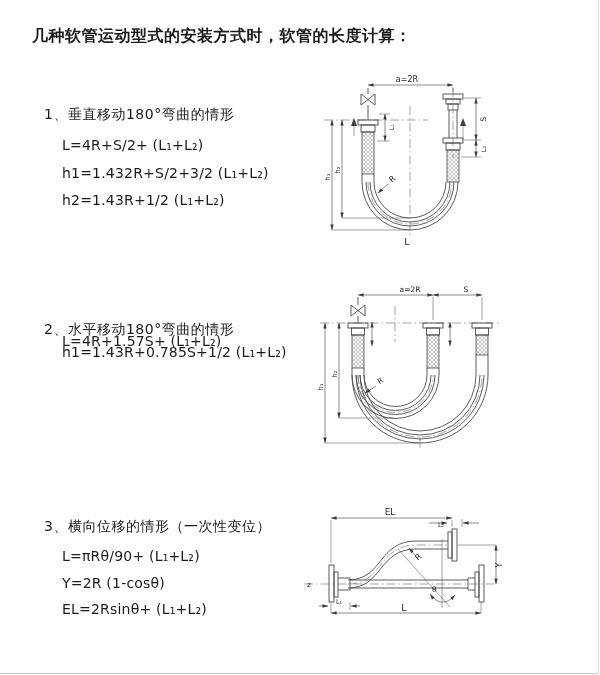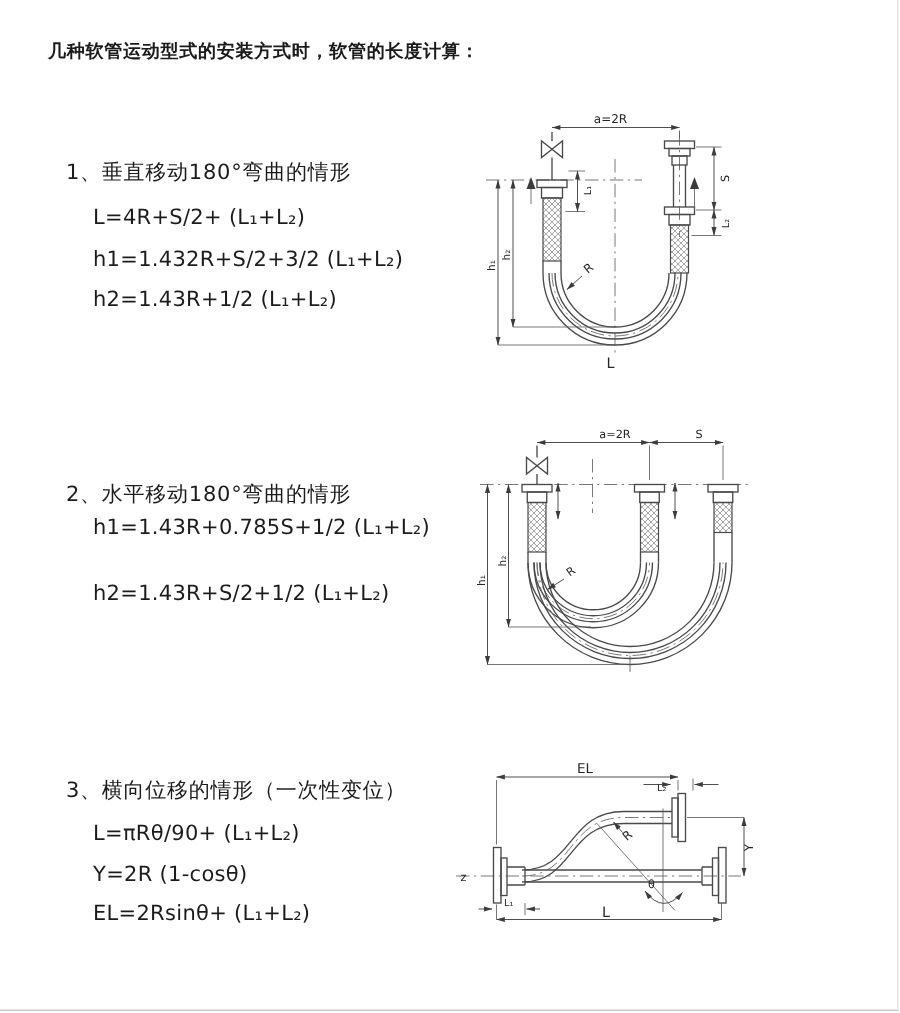--- a/index.html
+++ b/index.html
@@ -1,19 +1,19 @@
 <!DOCTYPE html>
 <html><head>
 <meta charset="utf-8">
 <style>
   html,body{margin:0;padding:0;background:#ffffff;}
   .page{position:relative;width:598px;height:673px;background:#fff;
         border-right:1px solid #e4e4e4;border-bottom:1px solid #c9c9c9;
         font-family:"DejaVu Sans","Liberation Sans",sans-serif;color:#1c1c1c;overflow:hidden;}
-  .doc-title{position:absolute;left:32px;top:26px;font-size:12px;font-weight:bold;letter-spacing:0.5px;}
+  .doc-title{position:absolute;left:32px;top:26px;font-size:16px;font-weight:bold;letter-spacing:0.5px;}
   .sec-heading{position:absolute;font-size:14px;font-weight:normal;letter-spacing:0.5px;}
   .formula{position:absolute;font-size:14px;font-weight:400;letter-spacing:0.2px;text-align:center;}
   .diag{position:absolute;}
   .diag text{fill:#262626;stroke:none;font-family:"DejaVu Sans","Liberation Sans",sans-serif;}
   .ln{stroke:#4a4a4a;stroke-width:0.9;fill:none;}
   .thin{stroke:#5a5a5a;stroke-width:0.55;fill:none;}
   .dim{stroke:#4a4a4a;stroke-width:0.65;fill:none;}
   .cl{stroke:#6a6a6a;stroke-width:0.6;fill:none;stroke-dasharray:9 3 1.5 3;}
   .braid{stroke:#4a4a4a;stroke-width:0.8;}
   .solidfill{fill:#3c3c3c;stroke:none;}
@@ -24,22 +24,22 @@
 <div class="page">
 
   <div class="doc-title">几种软管运动型式的安装方式时，软管的长度计算：</div>
 
   <div class="sec-heading" style="left:44px;top:106px">1、垂直移动180°弯曲的情形</div>
   <div class="formula" style="left:62px;top:137px">L=4R+S/2+ (L₁+L₂)</div>
   <div class="formula" style="left:62px;top:165px">h1=1.432R+S/2+3/2 (L₁+L₂)</div>
   <div class="formula" style="left:62px;top:192px">h2=1.43R+1/2 (L₁+L₂)</div>
 
   <div class="sec-heading" style="left:44px;top:321px">2、水平移动180°弯曲的情形</div>
+  <div class="formula" style="left:62px;top:333px">L=4R+1.57S+ (L₁+L₂)</div>
   <div class="formula" style="left:62px;top:344px">h1=1.43R+0.785S+1/2 (L₁+L₂)</div>
-  <div class="formula" style="left:62px;top:388px">h2=1.43R+S/2+1/2 (L₁+L₂)</div>
 
   <div class="sec-heading" style="left:44px;top:518px">3、横向位移的情形（一次性变位）</div>
   <div class="formula" style="left:62px;top:548px">L=πRθ/90+ (L₁+L₂)</div>
   <div class="formula" style="left:62px;top:575px">Y=2R (1-cosθ)</div>
   <div class="formula" style="left:62px;top:601px">EL=2Rsinθ+ (L₁+L₂)</div>
 
   <svg class="diag" style="left:310px;top:70px" width="280" height="190" viewBox="0 0 280 190">
     <defs>
       <marker id="a1f" markerWidth="10" markerHeight="8" refX="8.6" refY="3.5" orient="auto">
           <path d="M0,0.9 L9,3.5 L0,6.1 Z" fill="#3c3c3c"></path>

